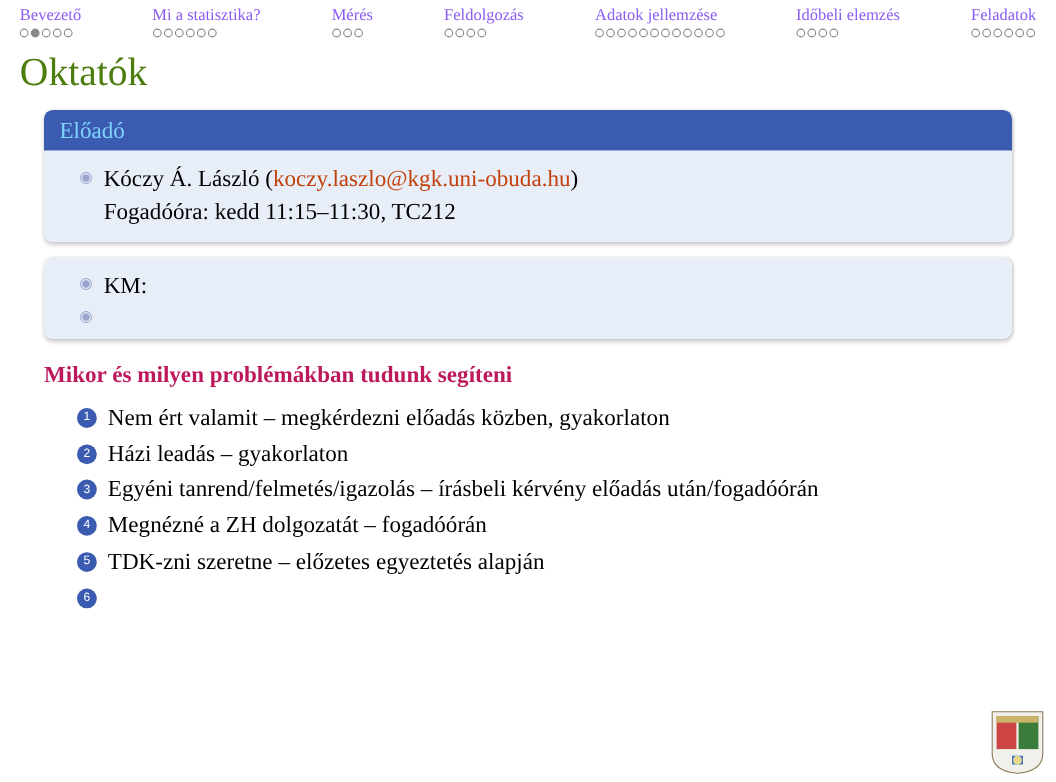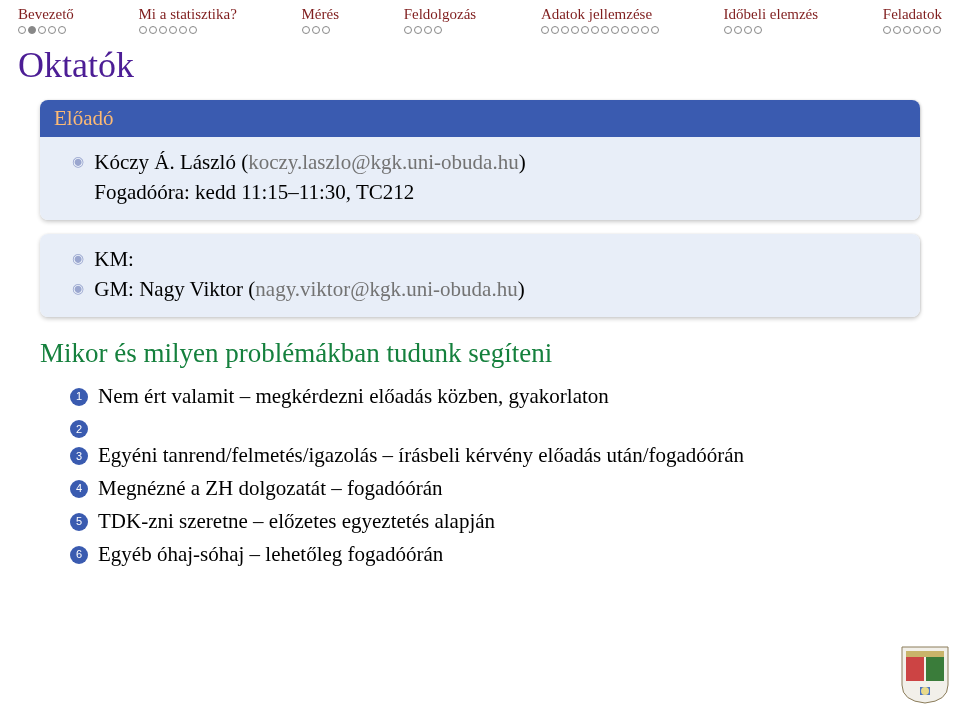--- a/index.html
+++ b/index.html
@@ -17,58 +17,58 @@
     padding: 6px 18px 0 18px;
     background: #ffffff;
   }
   .nav-section {
     display: flex;
     flex-direction: column;
     align-items: flex-start;
     gap: 3px;
   }
   .nav-label {
-    color: #7f1d1d;
+    color: #8b5cf6;
     font-size: 15px;
     font-weight: 400;
     cursor: pointer;
   }
   .dots {
     display: flex;
     gap: 2px;
   }
   .dot {
     width: 8px;
     height: 8px;
     border-radius: 50%;
     border: 1px solid #888;
     background: #fff;
     cursor: pointer;
   }
   .dot.filled {
     background: #888;
   }
   .slide-title {
-    color: #4c1d95;
+    color: #4d7c0f;
     font-size: 36px;
     font-weight: 400;
     padding: 10px 18px 14px 18px;
   }
   .content {
     padding: 0 40px;
   }
   .block {
     border-radius: 8px;
     margin-bottom: 14px;
     overflow: hidden;
     box-shadow: 0 2px 4px rgba(0,0,0,0.2), 1px 0 2px rgba(0,0,0,0.1);
   }
   .block-header {
     background: #3a5bb0;
-    color: #fdba74;
+    color: #7dd3fc;
     font-size: 21px;
     padding: 6px 14px;
   }
   .block-body {
     background: #e8eef8;
     padding: 10px 14px 12px 14px;
     color: #000;
     font-size: 21px;
     line-height: 1.45;
   }
@@ -78,26 +78,27 @@
     gap: 10px;
     margin-left: 18px;
   }
   .bullet-row .marker {
     color: #9aa6cf;
     font-size: 14px;
     margin-top: 8px;
     line-height: 1;
     flex-shrink: 0;
   }
-  .link { color: #737373; }
+  .link { color: #c2410c; }
   .after-text {
-    font-size: 27px;
-    color: #15803d;
+    font-size: 21px;
+    color: #be185d;
     padding: 4px 0 6px 0;
     line-height: 1.4;
+    font-weight: bold;
   }
   .enum-list {
     margin-left: 30px;
   }
   .enum-row {
     display: flex;
     align-items: flex-start;
     gap: 10px;
     margin: 3px 0;
     font-size: 21px;
@@ -224,52 +225,49 @@
   </div>
 
   <div class="block">
     <div class="block-body">
       <div class="bullet-row">
         <span class="marker">◉</span>
         <div>KM:</div>
       </div>
       <div class="bullet-row">
         <span class="marker">◉</span>
-        <div>
-          <span>GM: Nagy Viktor (</span><span class="link">nagy.viktor@kgk.uni-obuda.hu</span><span>)</span>
-        </div>
       </div>
     </div>
   </div>
 
   <div class="after-text">Mikor és milyen problémákban tudunk segíteni</div>
 
   <div class="enum-list" id="enumlist">
       <div class="enum-row">
         <div class="enum-badge">1</div>
         <div class="enum-text">Nem ért valamit – megkérdezni előadás közben, gyakorlaton</div>
       </div>
       <div class="enum-row">
         <div class="enum-badge">2</div>
+        <div class="enum-text">Házi leadás – gyakorlaton</div>
       </div>
       <div class="enum-row">
         <div class="enum-badge">3</div>
         <div class="enum-text">Egyéni tanrend/felmetés/igazolás – írásbeli kérvény előadás után/fogadóórán</div>
       </div>
       <div class="enum-row">
         <div class="enum-badge">4</div>
         <div class="enum-text">Megnézné a ZH dolgozatát – fogadóórán</div>
       </div>
       <div class="enum-row">
         <div class="enum-badge">5</div>
         <div class="enum-text">TDK-zni szeretne – előzetes egyeztetés alapján</div>
       </div>
       <div class="enum-row">
         <div class="enum-badge">6</div>
-        <div class="enum-text">Egyéb óhaj-sóhaj – lehetőleg fogadóórán</div>
       </div>
     </div>
 
 </div>
 
 <svg class="crest" viewBox="0 0 54 64">
   <path d="M4 6 h46 v38 q0 16 -23 18 q-23 -2 -23 -18 Z" fill="#f2f0ea" stroke="#8b7c5a" stroke-width="1"></path>
   <rect x="8" y="10" width="18" height="30" fill="#c44"></rect>
   <rect x="28" y="10" width="18" height="30" fill="#3a7c3a"></rect>
   <rect x="8" y="10" width="38" height="6" fill="#c9b46a"></rect>

